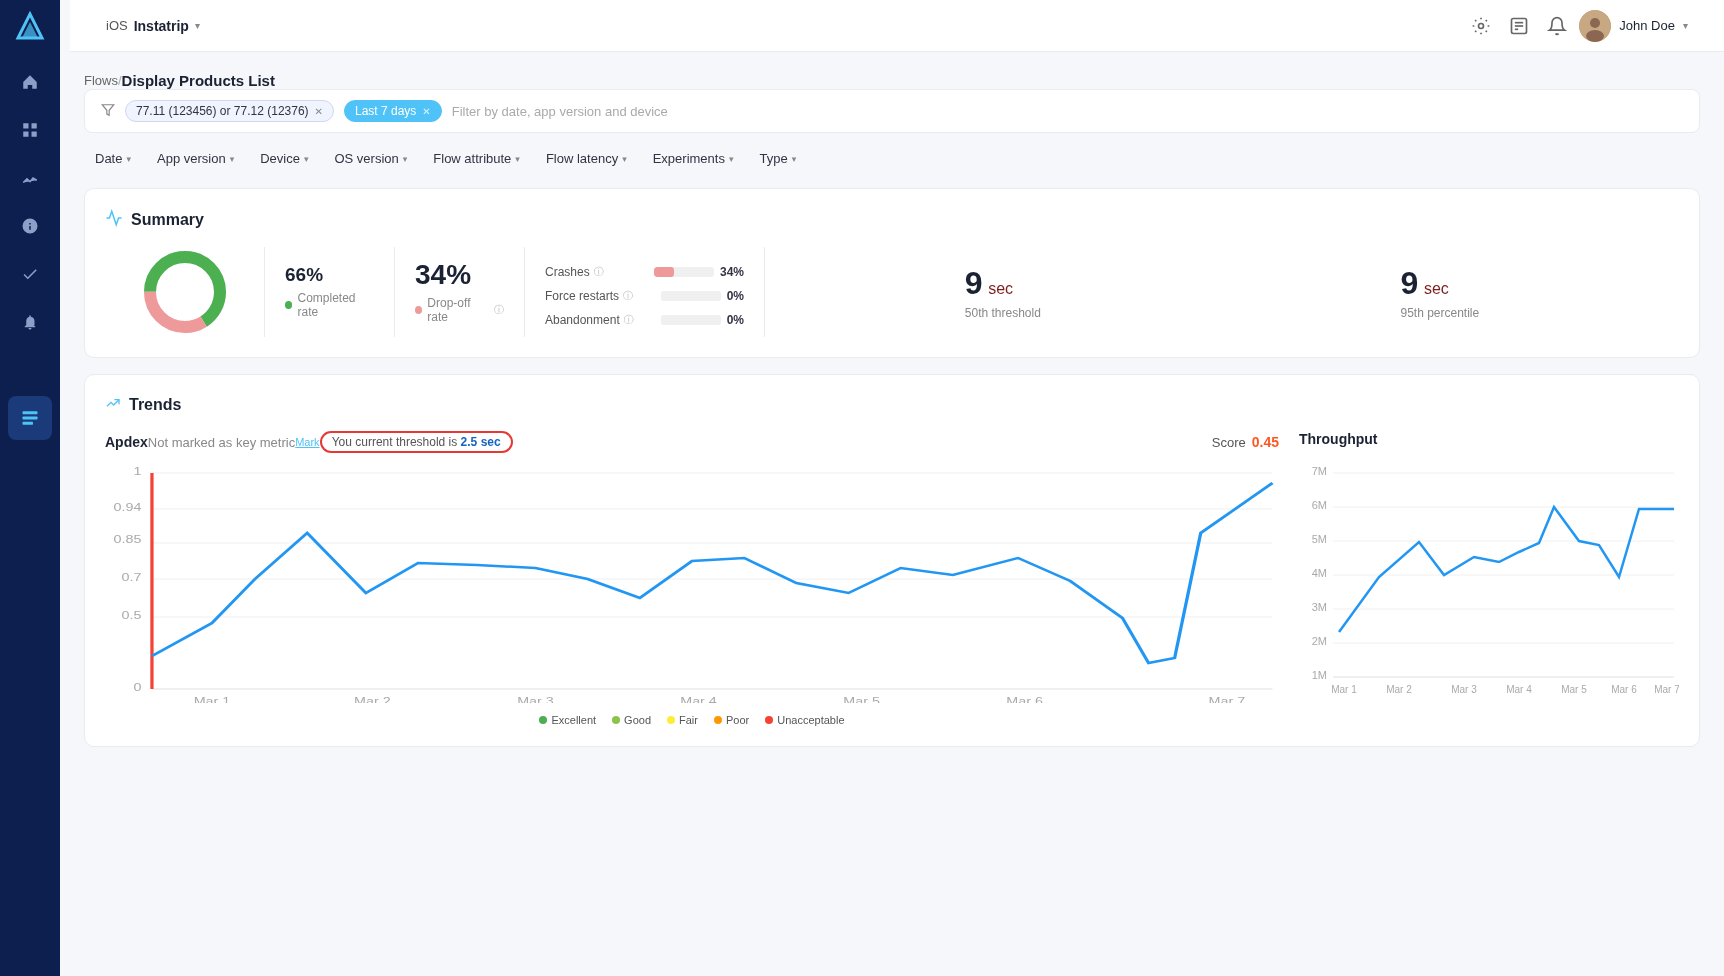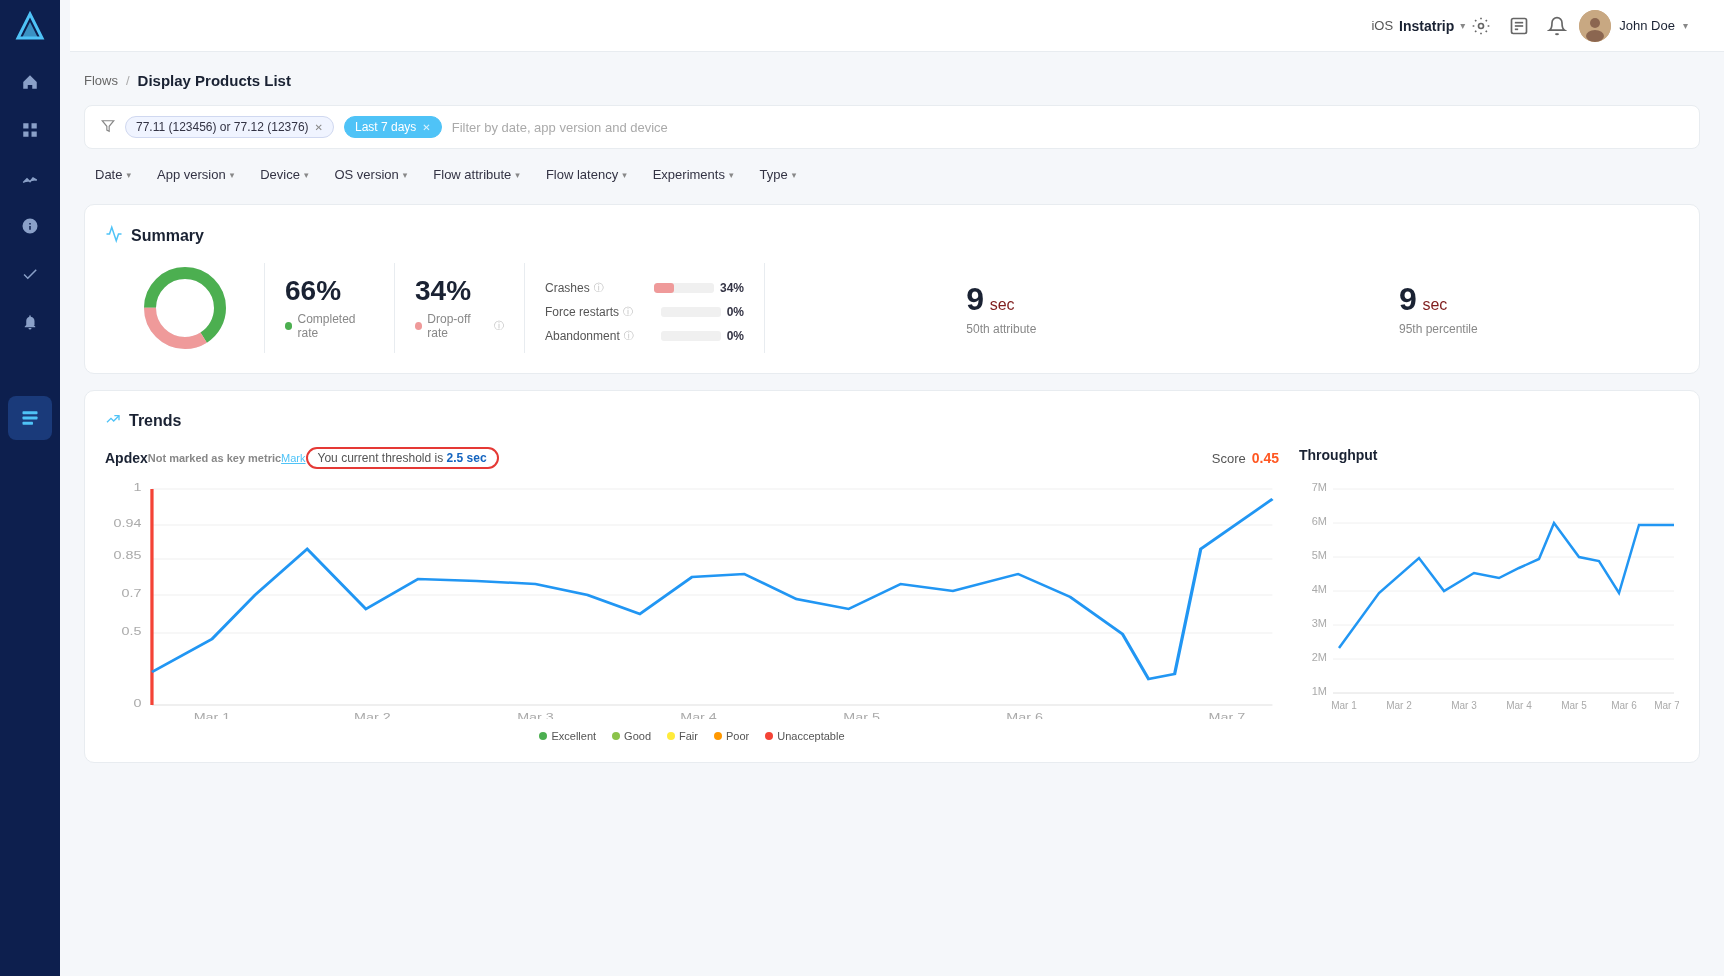--- a/index.html
+++ b/index.html
@@ -8,37 +8,37 @@
     
     .app-shell { display: flex; height: 976px; width: 1724px; overflow: hidden; }
     .sidebar { width: 60px; background: #0d1f4e; display: flex; flex-direction: column; align-items: center; padding-top: 0; }
     .sidebar-logo { width: 60px; height: 52px; display: flex; align-items: center; justify-content: center; background: #0d1f4e; }
     .sidebar-icon { width: 44px; height: 44px; display: flex; align-items: center; justify-content: center; margin-bottom: 4px; border-radius: 8px; cursor: pointer; color: #8aa0c8; font-size: 16px; }
     .sidebar-icon.active { background: #1a3a7a; color: #4fc3f7; }
 
     .main { flex: 1; display: flex; flex-direction: column; overflow: hidden; }
 
     
-    .top-nav { height: 52px; background: #fff; border-bottom: 1px solid #e8ecf0; display: flex; align-items: center; padding: 0 36px; justify-content: flex-end; margin-left: 10px; }
+    .top-nav { height: 52px; background: #fff; border-bottom: 1px solid #e8ecf0; display: flex; align-items: center; padding: 0 36px; justify-content: space-between; margin-left: 10px; }
     .nav-left { display: flex; align-items: center; gap: 8px; }
     .app-selector { display: flex; align-items: center; gap: 6px; font-size: 14px; font-weight: 500; cursor: pointer; }
     .platform-badge { color: #555; font-size: 13px; }
     .app-name { color: #1a2233; font-weight: 600; }
     .chevron-down { font-size: 10px; color: #888; }
     .nav-right { display: flex; align-items: center; gap: 6px; }
     .nav-icon { width: 32px; height: 32px; display: flex; align-items: center; justify-content: center; cursor: pointer; color: #666; font-size: 16px; }
     .user-menu { display: flex; align-items: center; gap: 8px; cursor: pointer; }
     .avatar { width: 32px; height: 32px; border-radius: 50%; background: #c8a882; overflow: hidden; display: flex; align-items: center; justify-content: center; }
     .user-name { font-size: 13px; font-weight: 500; }
 
     
     .content { flex: 1; overflow-y: auto; padding: 20px 24px; }
 
     
-    .breadcrumb { display: flex; align-items: center; gap: 8px; margin-bottom: 16px; font-size: 13px; color: #666; }
+    .breadcrumb { display: flex; align-items: center; font-size: 13px; color: #666; }
     .breadcrumb-link { color: #666; cursor: pointer; }
     .breadcrumb-sep { color: #aaa; }
     .breadcrumb-current { color: #1a2233; font-weight: 600; font-size: 15px; }
 
     
     .filter-bar { background: #fff; border: 1px solid #e8ecf0; border-radius: 8px; padding: 10px 16px; margin-bottom: 12px; display: flex; align-items: center; gap: 10px; }
     .filter-icon { color: #888; font-size: 14px; }
     .filter-tag { display: flex; align-items: center; gap: 6px; background: #f0f4ff; border: 1px solid #d0d8f0; border-radius: 16px; padding: 3px 10px; font-size: 12px; color: #334; }
     .filter-tag .close { cursor: pointer; color: #888; font-size: 10px; }
     .filter-tag-blue { background: #4fc3f7; color: #fff; border-color: #4fc3f7; }
@@ -246,21 +246,21 @@
             <svg class="donut-svg" width="90" height="90" viewBox="0 0 90 90">
               <circle cx="45" cy="45" r="35" fill="none" stroke="#e8ecf0" stroke-width="12"></circle>
 
               <circle cx="45" cy="45" r="35" fill="none" stroke="#4caf50" stroke-width="12" stroke-dasharray="145.1 74.8" stroke-dashoffset="54.97" transform="rotate(-90 45 45)"></circle>
               <circle cx="45" cy="45" r="35" fill="none" stroke="#ef9a9a" stroke-width="12" stroke-dasharray="74.8 145.1" stroke-dashoffset="-90.1" transform="rotate(-90 45 45)"></circle>
             </svg>
           </div>
 
           <div class="completed-section">
             <div style="display:flex; align-items:baseline; gap:0;">
-              <div class="summary-big" style="font-size:28px;">66%</div>
+              <div class="summary-big" style="font-size:19px;">66%</div>
             </div>
             <div class="summary-label" style="display:flex; align-items:center; gap:5px;">
               <span style="width:8px;height:8px;border-radius:50%;background:#4caf50;display:inline-block;"></span>
               <span>Completed rate</span>
             </div>
           </div>
 
           <div class="dropoff-section">
             <div class="summary-big" style="font-size:28px;">34%</div>
             <div class="summary-label" style="display:flex; align-items:center; gap:5px;">
@@ -308,21 +308,21 @@
               </span>
             </div>
           </div>
 
           <div class="percentiles-section">
             <div class="perc-item">
               <div>
                 <span class="perc-value">9</span>
                 <span class="perc-unit">sec</span>
               </div>
-              <div class="perc-label">50th attribute</div>
+              <div class="perc-label">50th threshold</div>
             </div>
             <div class="perc-item">
               <div>
                 <span class="perc-value">9</span>
                 <span class="perc-unit">sec</span>
               </div>
               <div class="perc-label">95th percentile</div>
             </div>
           </div>
         </div>
@@ -338,21 +338,21 @@
           </span>
           <span class="section-title">Trends</span>
         </div>
 
         <div class="trends-grid">
 
           <div class="apdex-panel">
             <div style="display:flex; align-items:center; justify-content:space-between; margin-bottom:10px;">
               <div style="display:flex; align-items:center; gap:0; flex-wrap:wrap;">
                 <span style="font-size:14px; font-weight:600; color:#1a2233;">Apdex</span>
-                <span style="font-size:11px; color:#888;font-weight:bold;">Not marked as key metric</span>
+                <span style="font-size:13px; color:#888;">Not marked as key metric</span>
                 <span style="color:#4fc3f7; font-size:11px; text-decoration:underline; cursor:pointer;">Mark</span>
 
                 <span style="display:inline-flex; align-items:center; border: 2px solid #e53935; border-radius:20px; padding:2px 10px; font-size:12px; color:#555;">
                   <span>You current threshold is</span>&nbsp;<span style="color:#1565c0; font-weight:700;">2.5 sec</span>
                 </span>
               </div>
               <div style="display:flex; align-items:center; gap:6px;">
                 <span style="font-size:13px; color:#555;">Score</span>
                 <span style="font-size:14px; font-weight:700; color:#ff5722;">0.45</span>
               </div>

